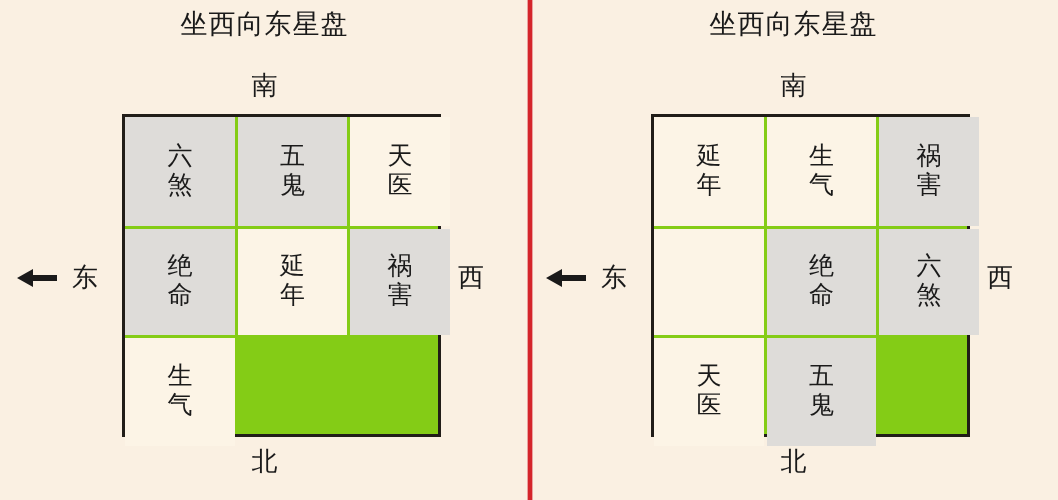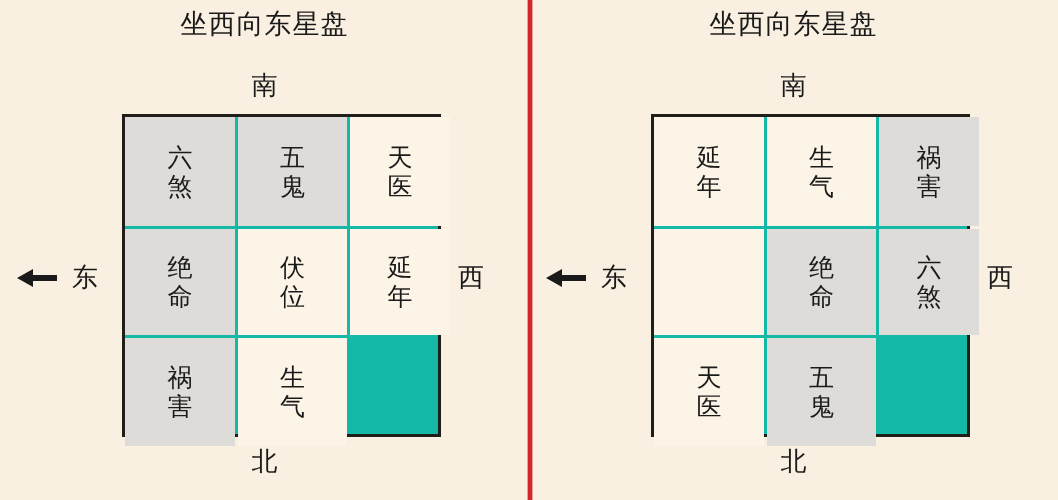--- a/index.html
+++ b/index.html
@@ -95,24 +95,25 @@
   
   .grid {
     position: absolute;
     left: 122px;
     top: 114px;
     width: 319px;
     height: 323px;
     display: grid;
     grid-template-columns: 110px 109px 100px;
     grid-template-rows: 109px 106px 108px;
-    background: #14b8a6;
+    background: #84cc16;
     border: 3px solid #211d18;
     gap: 3px;
     box-sizing: border-box;
+    font-family: Liberation Mono, monospace;
   }
   .cell {
     background: #fcf4e6;
     display: flex;
     align-items: center;
     justify-content: center;
     overflow: hidden;
   }
   .cell.shaded {
     background: #dedcd9;
@@ -155,23 +156,20 @@
     <div class="cell shaded">
         <span class="cell-text">五鬼</span>
       </div>
     <div class="cell">
         <span class="cell-text">天医</span>
       </div>
     <div class="cell shaded">
         <span class="cell-text">绝命</span>
       </div>
     <div class="cell">
-        <span class="cell-text">伏位</span>
-      </div>
-    <div class="cell">
         <span class="cell-text">延年</span>
       </div>
     <div class="cell shaded">
         <span class="cell-text">祸害</span>
       </div>
     <div class="cell">
         <span class="cell-text">生气</span>
       </div>
   </div>
 

